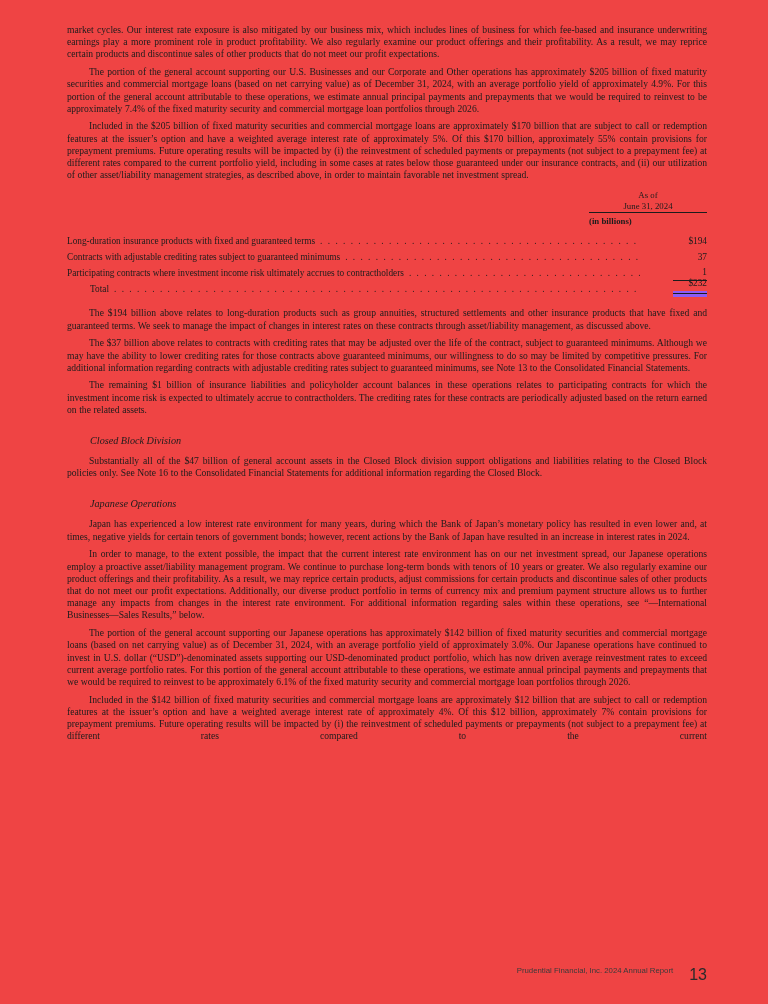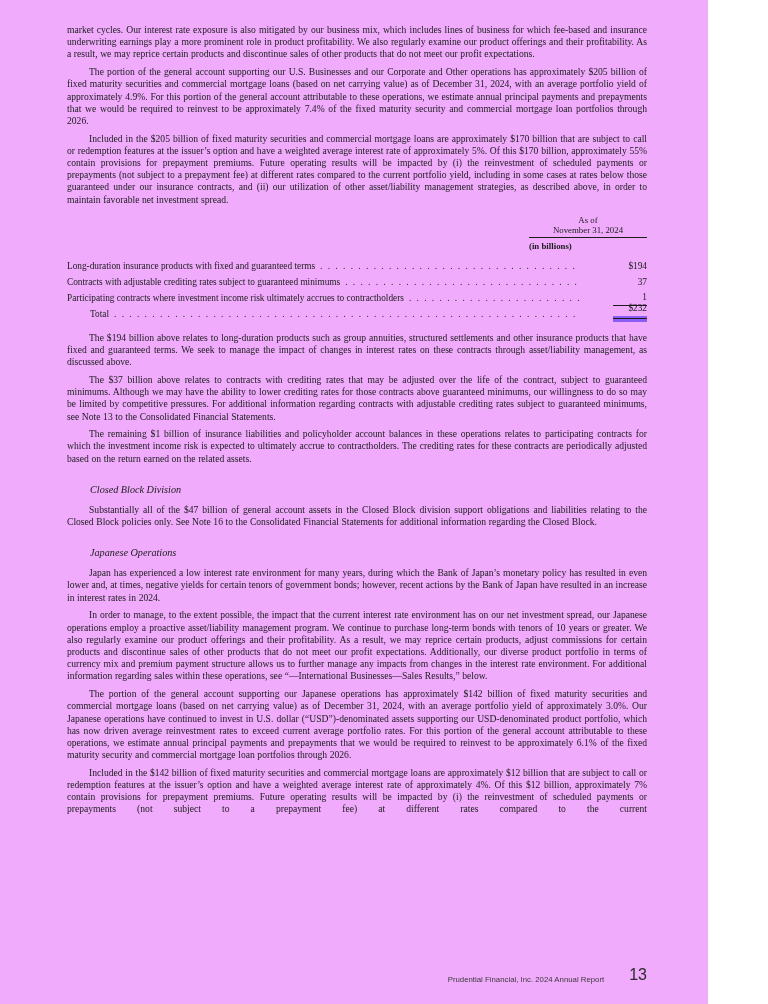--- a/index.html
+++ b/index.html
@@ -1,21 +1,21 @@
 <!DOCTYPE html>
 <html><head>
 <meta charset="utf-8">
 <style>
   * { box-sizing: border-box; margin: 0; padding: 0; }
   html, body { background: #ffffff; }
   .page {
     position: relative;
-    width: 708px;
+    width: 768px;
     height: 1004px;
-    background: #f0abfc;
+    background: #ef4444;
     font-family: "Liberation Serif", serif;
     color: #1c1c1c;
     overflow: hidden;
   }
   .content {
     padding: 24px 61px 0 67px;
   }
   .para {
     font-size: 9.6px;
     line-height: 12.2px;
@@ -98,22 +98,22 @@
     left: 0; right: 0;
     bottom: -3px;
     border-bottom: 1px solid #1c1c1c;
   }
   
   .footer {
     position: absolute;
     right: 61px;
     bottom: 20px;
     display: flex;
-    align-items: flex-end;
-    gap: 25px;
+    align-items: flex-start;
+    gap: 16px;
     font-family: "Liberation Sans", sans-serif;
   }
   .footer-text {
     font-size: 7.8px;
     color: #3a3a3a;
   }
   .footer-page {
     font-size: 16px;
     color: #2a2a2a;
   }
@@ -124,21 +124,21 @@
 <div class="page">
   <div class="content">
 
     <p class="para first">market cycles. Our interest rate exposure is also mitigated by our business mix, which includes lines of business for which fee-based and insurance underwriting earnings play a more prominent role in product profitability. We also regularly examine our product offerings and their profitability. As a result, we may reprice certain products and discontinue sales of other products that do not meet our profit expectations.</p>
     <p class="para">The portion of the general account supporting our U.S. Businesses and our Corporate and Other operations has approximately $205 billion of fixed maturity securities and commercial mortgage loans (based on net carrying value) as of December 31, 2024, with an average portfolio yield of approximately 4.9%. For this portion of the general account attributable to these operations, we estimate annual principal payments and prepayments that we would be required to reinvest to be approximately 7.4% of the fixed maturity security and commercial mortgage loan portfolios through 2026.</p>
     <p class="para">Included in the $205 billion of fixed maturity securities and commercial mortgage loans are approximately $170 billion that are subject to call or redemption features at the issuer’s option and have a weighted average interest rate of approximately 5%. Of this $170 billion, approximately 55% contain provisions for prepayment premiums. Future operating results will be impacted by (i) the reinvestment of scheduled payments or prepayments (not subject to a prepayment fee) at different rates compared to the current portfolio yield, including in some cases at rates below those guaranteed under our insurance contracts, and (ii) our utilization of other asset/liability management strategies, as described above, in order to maintain favorable net investment spread.</p>
 
     <div class="fin-table">
       <div class="t-head-block">
         <div>As of</div>
-        <div>November 31, 2024</div>
+        <div>June 31, 2024</div>
       </div>
       <div class="t-units">(in billions)</div>
 
       <div class="t-row">
         <span class="t-label">Long-duration insurance products with fixed and guaranteed terms</span>
         <span class="t-dots"></span>
         <span class="t-value">$194</span>
       </div>
       <div class="t-row">
         <span class="t-label">Contracts with adjustable crediting rates subject to guaranteed minimums</span>

